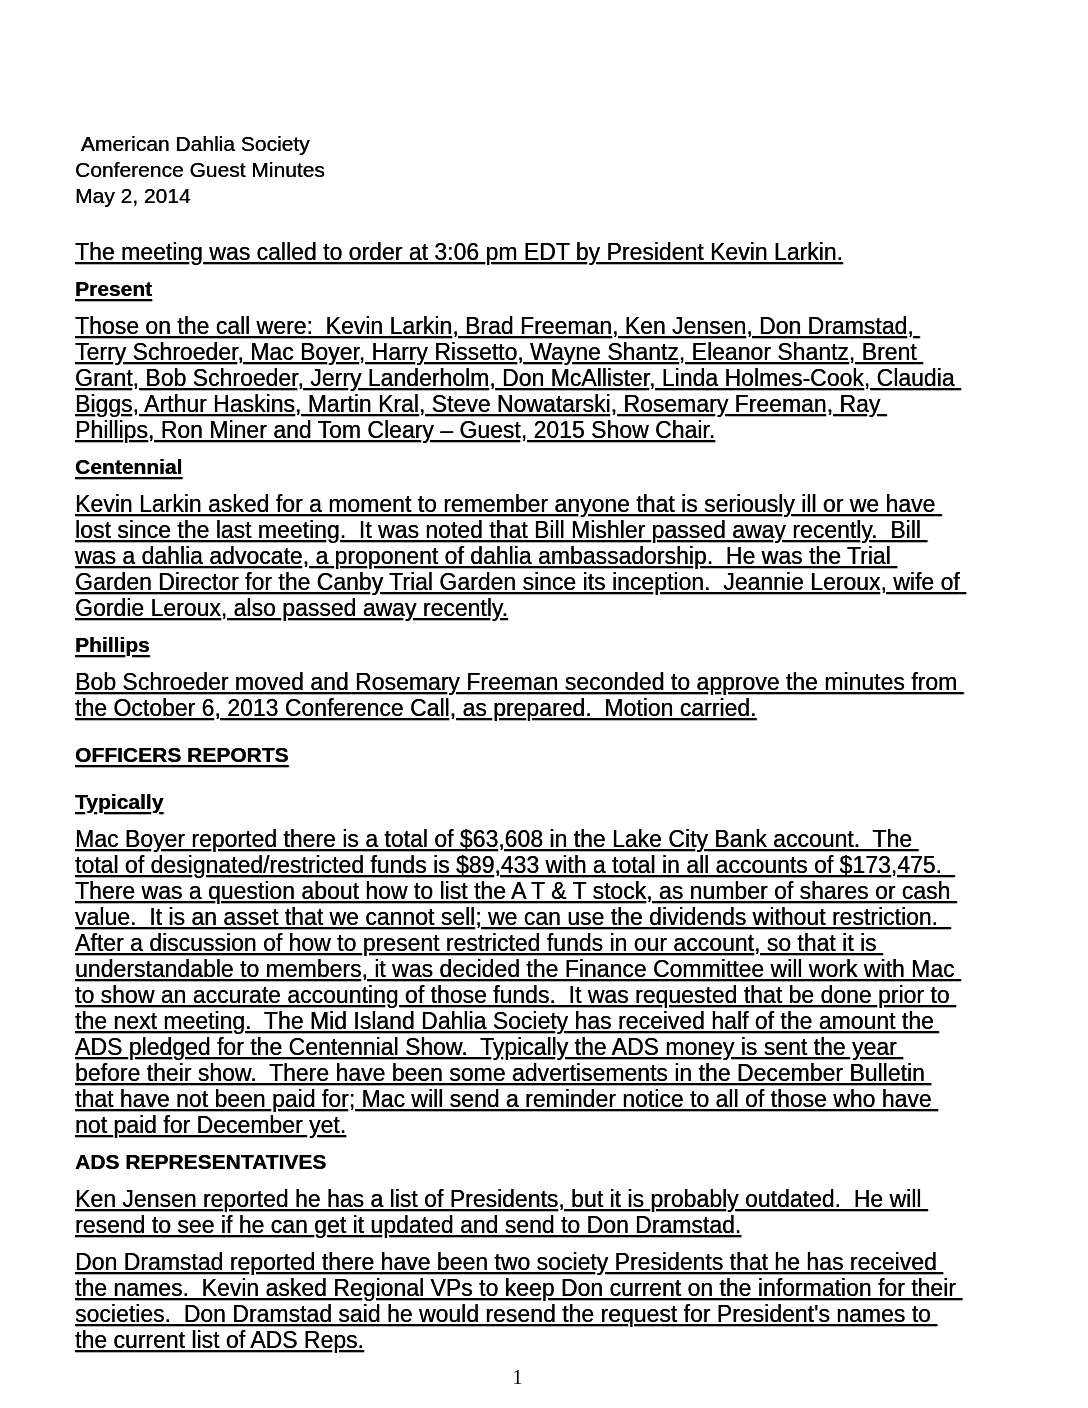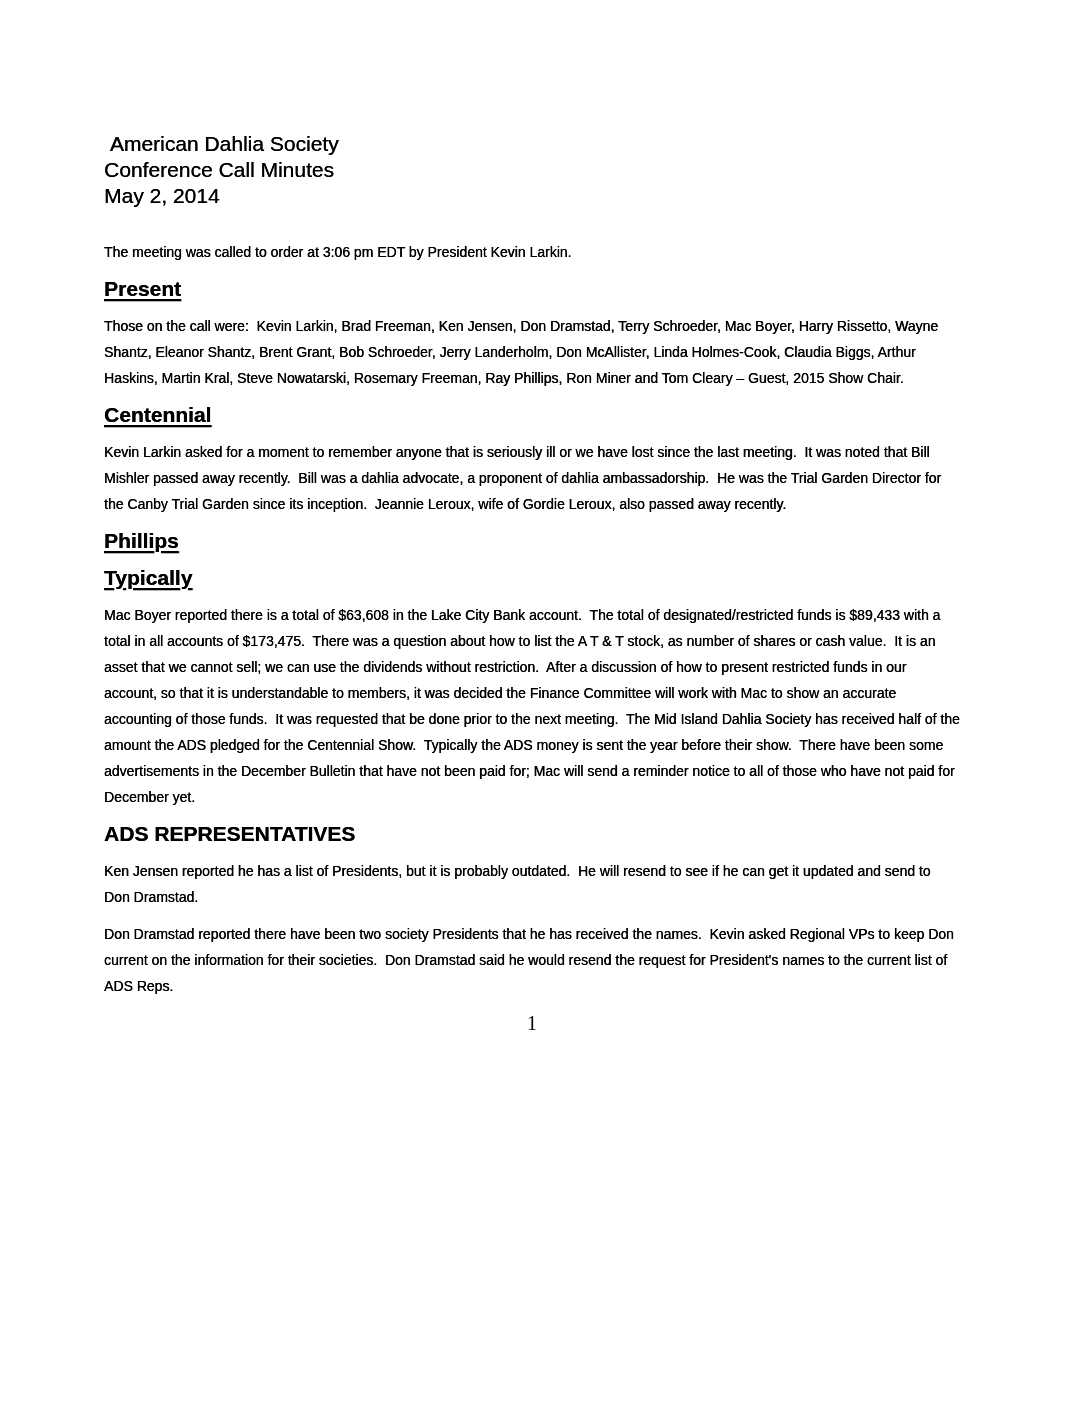--- a/index.html
+++ b/index.html
@@ -11,37 +11,38 @@
     width: 1088px;
     height: 1408px;
     overflow: hidden;
     color: #000000;
     font-family: "Liberation Sans", sans-serif;
   }
   .page {
     box-sizing: border-box;
     width: 1088px;
     height: 1408px;
-    padding: 131px 128px 0 104px;
+    padding: 131px 128px 0 75px;
     background: #ffffff;
   }
   .doc-header {
     margin: 0 0 30px 0;
   }
   .doc-header-line {
     font-size: 21px;
     line-height: 26px;
     white-space: pre-wrap;
   }
   .para {
-    font-size: 14px;
+    font-size: 23px;
     line-height: 26px;
     margin: 0 0 11px 0;
     white-space: pre-wrap;
     text-shadow: 0.3px 0.3px 0 #000;
+    text-decoration: underline;
   }
   .doc-header-line {
     text-shadow: 0.3px 0.3px 0 #000;
   }
   .heading {
     font-size: 21px;
     line-height: 26px;
     font-weight: bold;
     margin: 4px 0 11px 0;
     text-decoration: underline;
@@ -63,34 +64,36 @@
     margin-top: 6px;
   }
 </style>
 </head>
 <body>
 
 <div class="page">
 
   <div class="doc-header">
     <div class="doc-header-line"> American Dahlia Society</div>
-    <div class="doc-header-line">Conference Call Minutes</div>
+    <div class="doc-header-line">Conference Guest Minutes</div>
     <div class="doc-header-line">May 2, 2014</div>
   </div>
 
   <p class="para">The meeting was called to order at 3:06 pm EDT by President Kevin Larkin.</p>
 
   <h2 class="heading">Present</h2>
   <p class="para">Those on the call were:  Kevin Larkin, Brad Freeman, Ken Jensen, Don Dramstad, Terry Schroeder, Mac Boyer, Harry Rissetto, Wayne Shantz, Eleanor Shantz, Brent Grant, Bob Schroeder, Jerry Landerholm, Don McAllister, Linda Holmes-Cook, Claudia Biggs, Arthur Haskins, Martin Kral, Steve Nowatarski, Rosemary Freeman, Ray Phillips, Ron Miner and Tom Cleary – Guest, 2015 Show Chair.</p>
 
   <h2 class="heading">Centennial</h2>
   <p class="para">Kevin Larkin asked for a moment to remember anyone that is seriously ill or we have lost since the last meeting.  It was noted that Bill Mishler passed away recently.  Bill was a dahlia advocate, a proponent of dahlia ambassadorship.  He was the Trial Garden Director for the Canby Trial Garden since its inception.  Jeannie Leroux, wife of Gordie Leroux, also passed away recently.</p>
 
   <h2 class="heading">Phillips</h2>
+  <p class="para">Bob Schroeder moved and Rosemary Freeman seconded to approve the minutes from the October 6, 2013 Conference Call, as prepared.  Motion carried.</p>
 
+  <h1 class="heading heading-major">OFFICERS REPORTS</h1>
 
   <h2 class="heading">Typically</h2>
   <p class="para">Mac Boyer reported there is a total of $63,608 in the Lake City Bank account.  The total of designated/restricted funds is $89,433 with a total in all accounts of $173,475.  There was a question about how to list the A T &amp; T stock, as number of shares or cash value.  It is an asset that we cannot sell; we can use the dividends without restriction.  After a discussion of how to present restricted funds in our account, so that it is understandable to members, it was decided the Finance Committee will work with Mac to show an accurate accounting of those funds.  It was requested that be done prior to the next meeting.  The Mid Island Dahlia Society has received half of the amount the ADS pledged for the Centennial Show.  Typically the ADS money is sent the year before their show.  There have been some advertisements in the December Bulletin that have not been paid for; Mac will send a reminder notice to all of those who have not paid for December yet.</p>
 
   <h2 class="heading heading-plain">ADS REPRESENTATIVES</h2>
   <p class="para">Ken Jensen reported he has a list of Presidents, but it is probably outdated.  He will resend to see if he can get it updated and send to Don Dramstad.</p>
   <p class="para">Don Dramstad reported there have been two society Presidents that he has received the names.  Kevin asked Regional VPs to keep Don current on the information for their societies.  Don Dramstad said he would resend the request for President's names to the current list of ADS Reps.</p>
 
   <div class="page-number">1</div>
 

